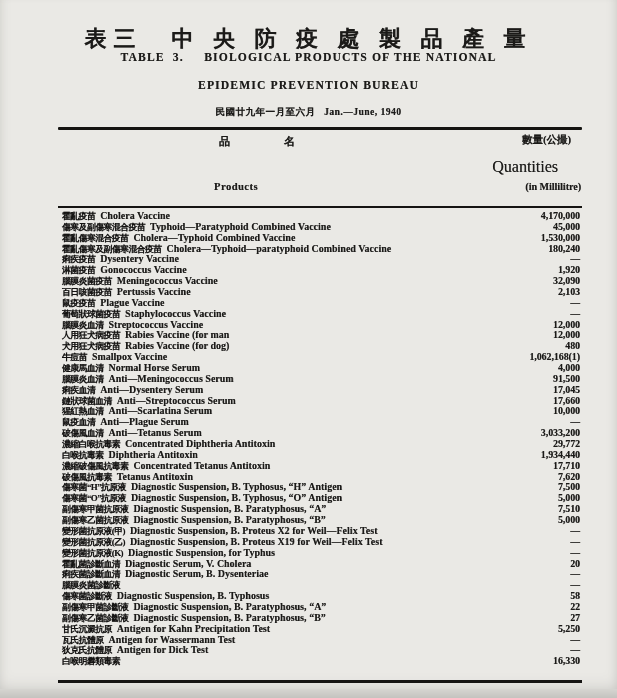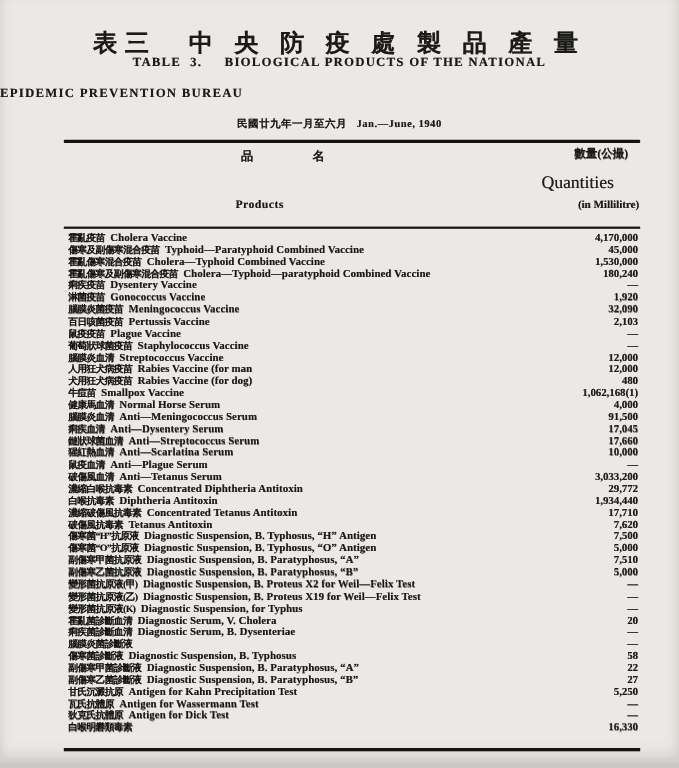--- a/index.html
+++ b/index.html
@@ -21,21 +21,21 @@
     text-align: center; font-size: 22px; font-weight: bold;
     letter-spacing: 7px; white-space: pre; margin-top: 12px;
   }
   .title-en1 {
     position: absolute; top: 51px; left: 0; width: 100%;
     text-align: center; font-size: 11.5px; font-weight: bold;
     letter-spacing: 1.2px; white-space: pre;
   }
   .title-en2 {
     position: absolute; top: 79px; left: 0; width: 100%;
-    font-size: 11.5px; font-weight: bold;
+    text-align: center; font-size: 11.5px; font-weight: bold;
     letter-spacing: 1.2px;
   }
   .date-line {
     position: absolute; top: 106px; left: 0; width: 100%;
     text-align: center; font-size: 9.5px; font-weight: bold;
     letter-spacing: 0.5px; white-space: pre;
   }
 
   .rule { position: absolute; left: 58px; width: 524px; background: #151412; }
   .rule-top { top: 127px; height: 3px; border-radius: 1px; }

